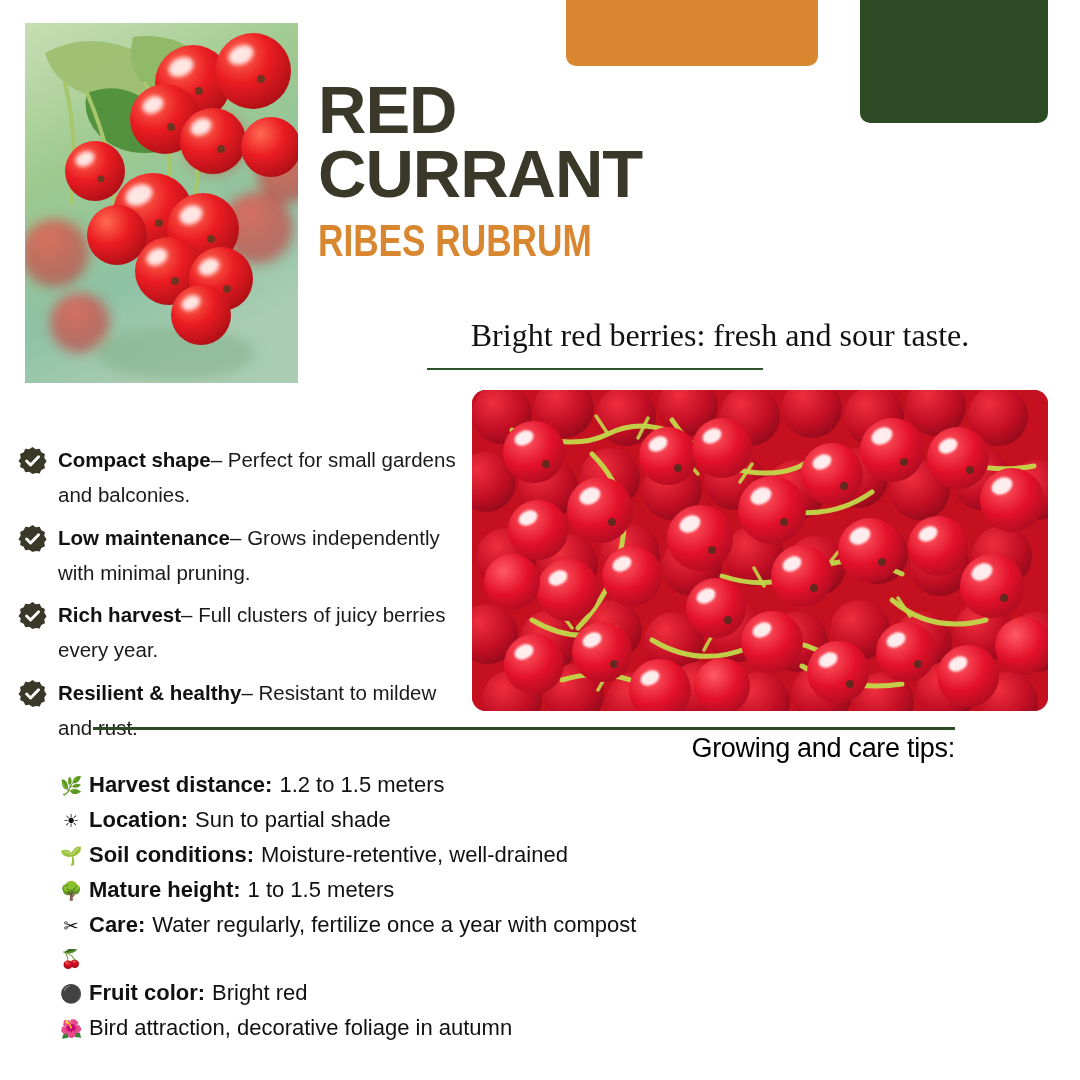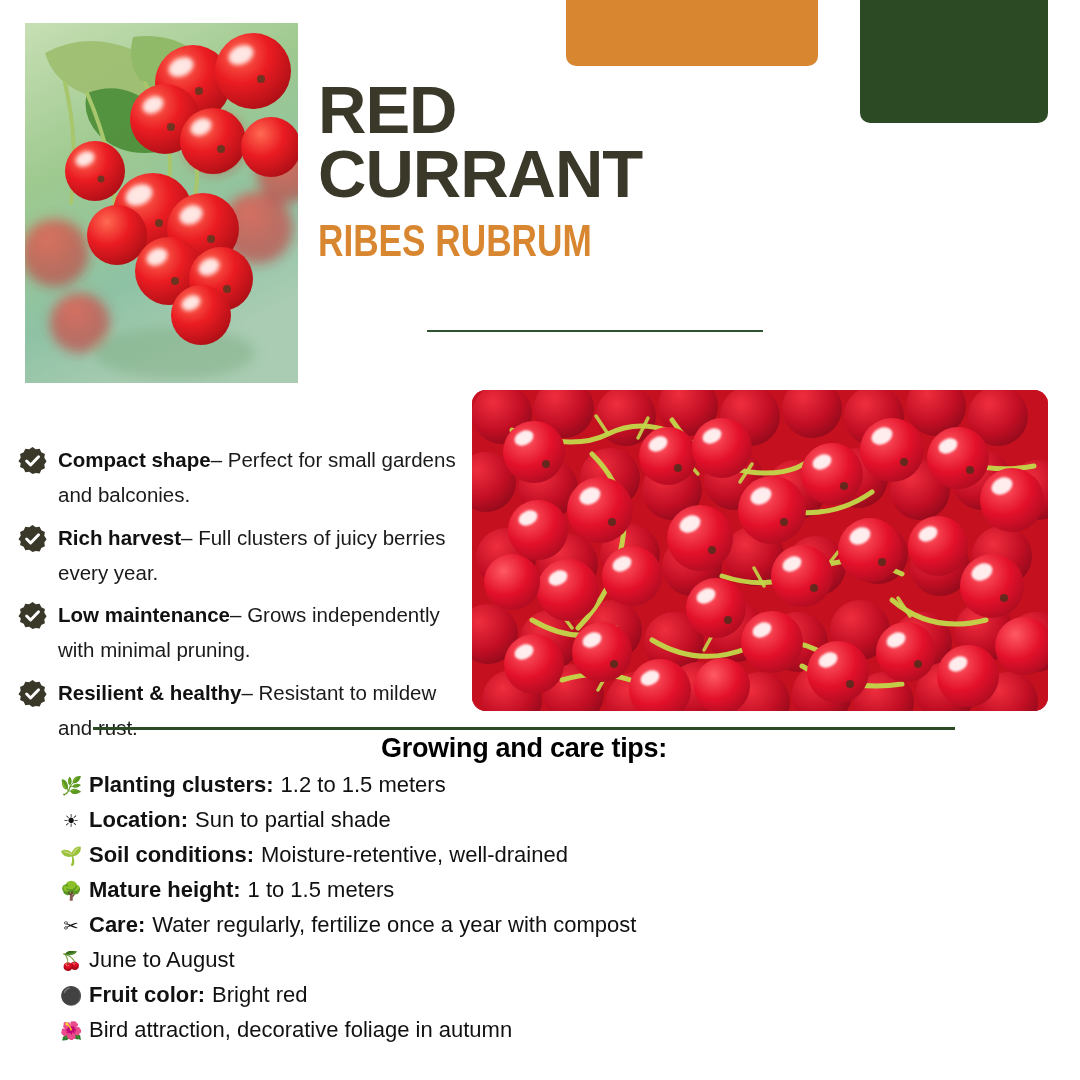--- a/index.html
+++ b/index.html
@@ -89,21 +89,21 @@
     border-radius:14px; overflow:hidden; background:#d4102a;
   }
   .photo-berries svg{ display:block; width:100%; height:100%; }
 
   
   .tips-rule{
     position:absolute; left:93px; top:727px; width:862px; height:3px; background:#2C4A24;
   }
   .tips-heading{
     position:absolute; left:93px; top:733px; width:862px;
-    text-align:center; font-size:27px; font-weight:bold; color:#000;
+    text-align:right; font-size:27px; font-weight:normal; color:#000;
     letter-spacing:-0.3px;
   }
   .tips-list{ position:absolute; left:86px; top:768px; width:960px; }
   .tip{
     display:flex; align-items:baseline; gap:7px;
     font-size:22px; line-height:33px; color:#111;
     white-space:nowrap;
   }
   .tip .tip-icon{ width:22px; flex:0 0 22px; text-align:center; font-size:18px; line-height:33px; }
   .tip .tip-label{ font-weight:bold; }
@@ -208,20 +208,21 @@
     </svg>
   </div>
 
   <div class="title-block">
     <div class="title-line">Red</div>
     <div class="title-line">Currant</div>
     <div class="subtitle">Ribes rubrum</div>
   </div>
 
   <div class="tagline-wrap">
+    <div class="tagline">Bright red berries: fresh and sour taste.</div>
     <div class="tagline-rule"></div>
   </div>
 
   <div class="benefits">
 
     <div class="benefit">
       <span class="badge">
         <svg viewBox="0 0 32 32" aria-hidden="true">
           <path fill="#3A3829" d="M16 1.2l3.6 2.5 4.3-.7 1.8 4 4 1.8-.7 4.3 2.5 3.6-2.5 3.6.7 4.3-4 1.8-1.8 4-4.3-.7L16 30.8l-3.6-2.5-4.3.7-1.8-4-4-1.8.7-4.3L.5 16.7l2.5-3.6-.7-4.3 4-1.8 1.8-4 4.3.7z"></path>
           <path fill="none" stroke="#ffffff" stroke-width="3.2" stroke-linecap="round" stroke-linejoin="round" d="M9.5 16.6l4.4 4.4 8.8-9.2"></path>
@@ -230,31 +231,31 @@
       <b>Compact shape</b><span>–</span> <span>Perfect for small gardens and balconies.</span>
     </div>
 
     <div class="benefit">
       <span class="badge">
         <svg viewBox="0 0 32 32" aria-hidden="true">
           <path fill="#3A3829" d="M16 1.2l3.6 2.5 4.3-.7 1.8 4 4 1.8-.7 4.3 2.5 3.6-2.5 3.6.7 4.3-4 1.8-1.8 4-4.3-.7L16 30.8l-3.6-2.5-4.3.7-1.8-4-4-1.8.7-4.3L.5 16.7l2.5-3.6-.7-4.3 4-1.8 1.8-4 4.3.7z"></path>
           <path fill="none" stroke="#ffffff" stroke-width="3.2" stroke-linecap="round" stroke-linejoin="round" d="M9.5 16.6l4.4 4.4 8.8-9.2"></path>
         </svg>
       </span>
-      <b>Rich harvest</b><span>–</span> <span>Full clusters of juicy berries every year.</span>
+      <b>Low maintenance</b><span>–</span> <span>Grows independently with minimal pruning.</span>
     </div>
 
     <div class="benefit">
       <span class="badge">
         <svg viewBox="0 0 32 32" aria-hidden="true">
           <path fill="#3A3829" d="M16 1.2l3.6 2.5 4.3-.7 1.8 4 4 1.8-.7 4.3 2.5 3.6-2.5 3.6.7 4.3-4 1.8-1.8 4-4.3-.7L16 30.8l-3.6-2.5-4.3.7-1.8-4-4-1.8.7-4.3L.5 16.7l2.5-3.6-.7-4.3 4-1.8 1.8-4 4.3.7z"></path>
           <path fill="none" stroke="#ffffff" stroke-width="3.2" stroke-linecap="round" stroke-linejoin="round" d="M9.5 16.6l4.4 4.4 8.8-9.2"></path>
         </svg>
       </span>
-      <b>Low maintenance</b><span>–</span> <span>Grows independently with minimal pruning.</span>
+      <b>Rich harvest</b><span>–</span> <span>Full clusters of juicy berries every year.</span>
     </div>
 
     <div class="benefit">
       <span class="badge">
         <svg viewBox="0 0 32 32" aria-hidden="true">
           <path fill="#3A3829" d="M16 1.2l3.6 2.5 4.3-.7 1.8 4 4 1.8-.7 4.3 2.5 3.6-2.5 3.6.7 4.3-4 1.8-1.8 4-4.3-.7L16 30.8l-3.6-2.5-4.3.7-1.8-4-4-1.8.7-4.3L.5 16.7l2.5-3.6-.7-4.3 4-1.8 1.8-4 4.3.7z"></path>
           <path fill="none" stroke="#ffffff" stroke-width="3.2" stroke-linecap="round" stroke-linejoin="round" d="M9.5 16.6l4.4 4.4 8.8-9.2"></path>
         </svg>
       </span>
       <b>Resilient &amp; healthy</b><span>–</span> <span>Resistant to mildew and rust.</span>
@@ -436,21 +437,21 @@
     </svg>
   </div>
 
   <div class="tips-rule"></div>
   <div class="tips-heading">Growing and care tips:</div>
 
   <div class="tips-list" style="width: 960px; left: 60px;">
 
     <div class="tip">
       <span class="tip-icon">🌿</span>
-      <span class="tip-label">Planting clusters:</span>
+      <span class="tip-label">Harvest distance:</span>
       <span class="tip-value">1.2 to 1.5 meters</span>
     </div>
 
     <div class="tip">
       <span class="tip-icon">☀</span>
       <span class="tip-label">Location:</span>
       <span class="tip-value">Sun to partial shade</span>
     </div>
 
     <div class="tip">
@@ -466,21 +467,20 @@
     </div>
 
     <div class="tip">
       <span class="tip-icon">✂</span>
       <span class="tip-label">Care:</span>
       <span class="tip-value">Water regularly, fertilize once a year with compost</span>
     </div>
 
     <div class="tip">
       <span class="tip-icon">🍒</span>
-      <span class="tip-value">June to August</span>
     </div>
 
     <div class="tip">
       <span class="tip-icon">⚫</span>
       <span class="tip-label">Fruit color:</span>
       <span class="tip-value">Bright red</span>
     </div>
 
     <div class="tip">
       <span class="tip-icon">🌺</span>

